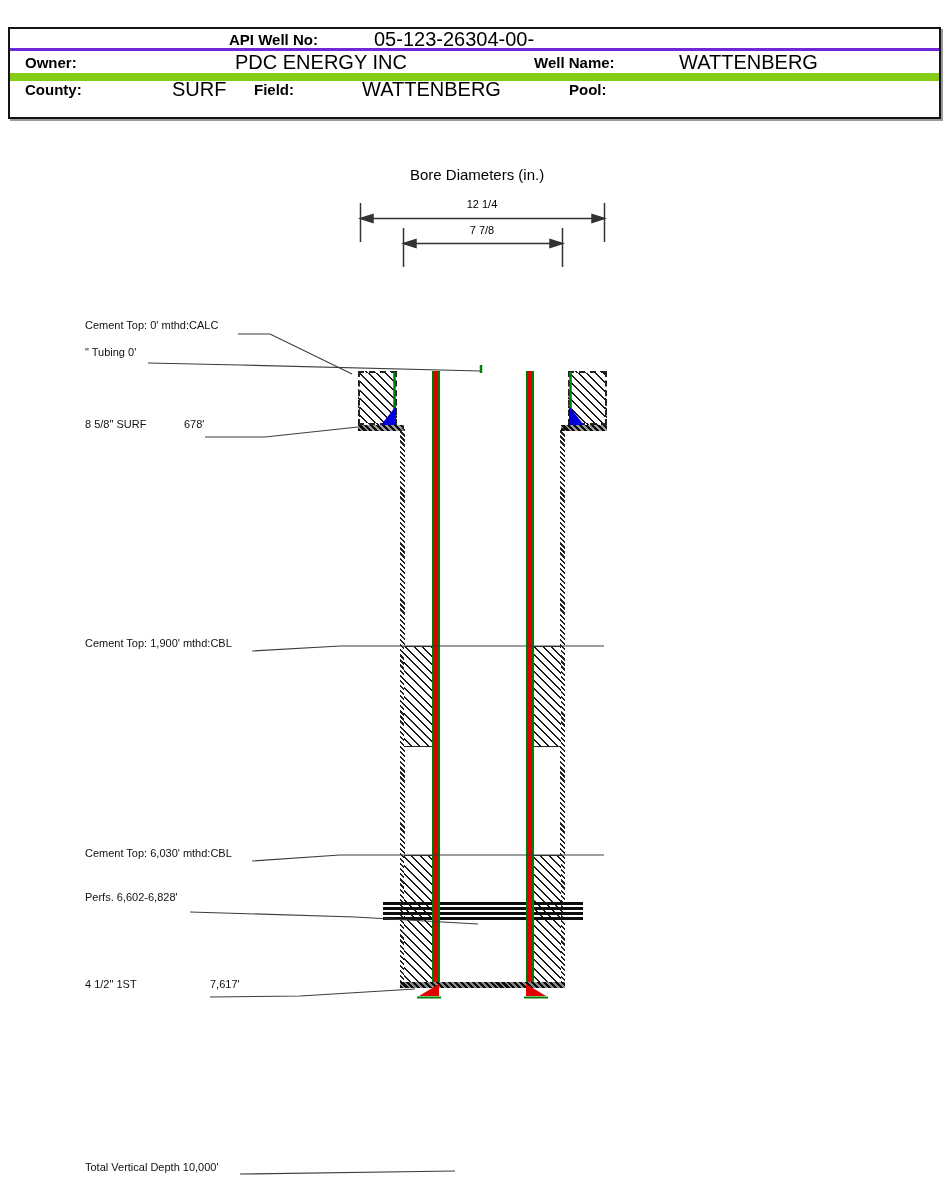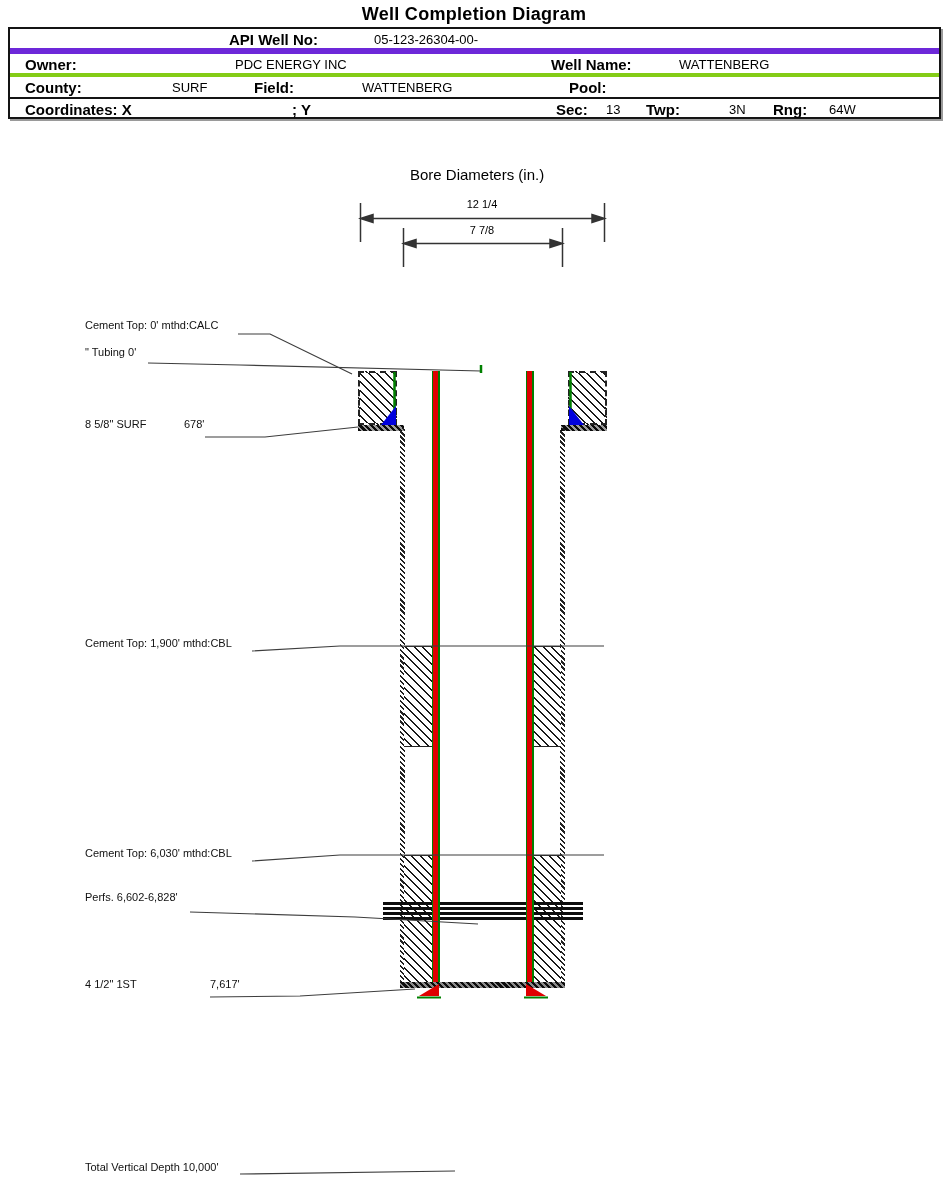--- a/index.html
+++ b/index.html
@@ -6,24 +6,24 @@
   .page{position:relative;width:948px;height:1178px;background:#fff;
         font-family:"Liberation Sans", sans-serif;color:#000;overflow:hidden;}
   .abs{position:absolute;white-space:nowrap;}
 
   
   .doc-title{top:4px;left:0;width:948px;text-align:center;font-size:18px;font-weight:bold;letter-spacing:.3px;}
   .info-table{top:27px;left:8px;width:933px;height:92px;border:2px solid #141414;
               box-shadow:2px 2px 0 #9a9a9a;box-sizing:border-box;}
   .info-row{position:relative;width:100%;box-sizing:border-box;}
   .r1{height:19px;text-decoration:underline;}
-  .r2{height:25px;border-top:6px solid #6d28d9;}
-  .r3{height:24px;border-top:4px solid #84cc16;}
+  .r2{height:25px;border-top:3px solid #6d28d9;}
+  .r3{height:24px;border-top:8px solid #84cc16;}
   .r4{height:22px;border-top:2px solid #141414;}
-  .info-row span{position:absolute;top:50%;transform:translateY(-50%);white-space:nowrap;font-size:13px;}
+  .info-row span{position:absolute;top:50%;transform:translateY(-50%);white-space:nowrap;font-size:20px;}
   .info-row .lbl{font-weight:bold;font-size:15px;}
   .note{top:123px;left:0;width:948px;text-align:center;font-size:10px;color:#111;}
 
   
   .bore-title{top:166px;left:410px;font-size:15px;}
   .dim-label{font-size:11px;width:64px;text-align:center;}
 
   
   .anno{font-size:11px;color:#111;}
 
@@ -45,50 +45,39 @@
   .band2{top:855px;height:128px;border-bottom:none;}
   .perf{left:383px;width:200px;height:3px;background:#0d0d0d;}
 
   .overlay{position:absolute;top:0;left:0;pointer-events:none;}
 </style>
 </head>
 <body>
 
 <div class="page">
 
-  <div class="abs doc-title">Well Completion Diagram</div>
 
   <div class="abs info-table">
     <div class="info-row r1">
       <span class="lbl" style="left:219px">API Well No:</span>
       <span style="left:364px">05-123-26304-00-</span>
     </div>
     <div class="info-row r2">
       <span class="lbl" style="left:15px">Owner:</span>
       <span style="left:225px">PDC ENERGY INC</span>
-      <span class="lbl" style="left:541px">Well Name:</span>
+      <span class="lbl" style="left:524px">Well Name:</span>
       <span style="left:669px">WATTENBERG</span>
     </div>
     <div class="info-row r3">
       <span class="lbl" style="left:15px">County:</span>
       <span style="left:162px">SURF</span>
       <span class="lbl" style="left:244px">Field:</span>
       <span style="left:352px">WATTENBERG</span>
       <span class="lbl" style="left:559px">Pool:</span>
       <span style="left:625px"></span>
-    </div>
-    <div class="info-row r4">
-      <span class="lbl" style="left:15px">Coordinates: X</span>
-      <span class="lbl" style="left:282px">; Y</span>
-      <span class="lbl" style="left:546px">Sec:</span>
-      <span style="left:596px">13</span>
-      <span class="lbl" style="left:636px">Twp:</span>
-      <span style="left:719px">3N</span>
-      <span class="lbl" style="left:763px">Rng:</span>
-      <span style="left:819px">64W</span>
     </div>
   </div>
 
 
   <div class="abs bore-title">Bore Diameters (in.)</div>
   <div class="abs dim-label" style="top:198px;left:450px">12 1/4</div>
   <div class="abs dim-label" style="top:224px;left:450px">7 7/8</div>
 
   <div class="abs surf-block hatch" style="left:358px"></div>
   <div class="abs surf-block hatch" style="left:568px"></div>

